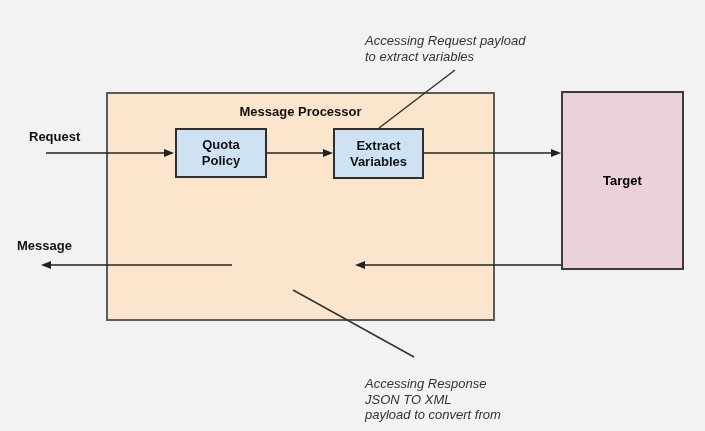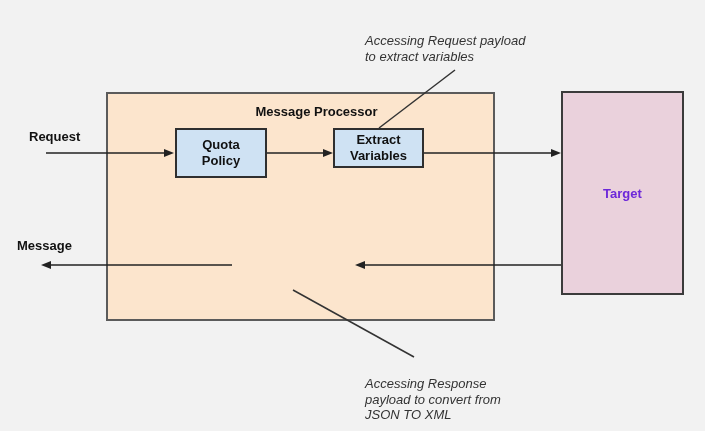--- a/index.html
+++ b/index.html
@@ -26,51 +26,50 @@
     z-index: 1;
   }
   .processor-title {
     position: absolute;
     left: 0; top: 10px;
     width: 100%;
     text-align: center;
     font-weight: bold;
     font-size: 13px;
     color: #111;
-    padding-left: 16px;
   }
   .target {
     left: 561px; top: 91px;
-    width: 123px; height: 204px;
+    width: 123px; height: 179px;
     background: #EAD1DC;
     border: 2px solid #3B3B3B;
     z-index: 2;
     display: flex;
     align-items: center;
     justify-content: center;
     font-weight: bold;
     font-size: 13px;
-    color: #6d28d9;
+    color: #000000;
   }
   .policy-box {
     background: #CFE2F3;
     border: 2px solid #2F2F2F;
     z-index: 2;
     display: flex;
     flex-direction: column;
     align-items: center;
     justify-content: center;
     font-weight: bold;
     font-size: 13px;
     line-height: 16px;
     color: #111;
     text-align: center;
   }
   .quota   { left: 175px; top: 128px; width: 92px;  height: 50px; }
-  .extract { left: 333px; top: 128px; width: 91px;  height: 40px; justify-content: center; }
+  .extract { left: 333px; top: 128px; width: 91px;  height: 51px; justify-content: center; }
   .json2xml{ left: 232px; top: 242px; width: 120px; height: 48px; }
   .flow-label {
     position: absolute;
     font-weight: bold;
     font-size: 13px;
     color: #111;
     z-index: 4;
   }
   .request-label  { left: 29px; top: 129px; }
   .response-label { left: 17px; top: 238px; }
@@ -119,22 +118,22 @@
 
   <div class="flow-label request-label">Request</div>
   <div class="flow-label response-label">Message</div>
 
   <div class="annotation annotation-top">
     <span>Accessing Request payload</span>
     <span>to extract variables</span>
   </div>
   <div class="annotation annotation-bottom">
     <span>Accessing Response</span>
+    <span>JSON TO XML</span>
     <span>payload to convert from</span>
-    <span>JSON TO XML</span>
   </div>
 
   <svg class="connector-layer" viewBox="0 0 705 431" xmlns="http://www.w3.org/2000/svg">
 
     <g>
       <line x1="46" y1="153" x2="167" y2="153" stroke="#222" stroke-width="1.5"></line>
       <polygon points="174,153 164,149 164,157" fill="#222"></polygon>
     </g>
 
     <g>

